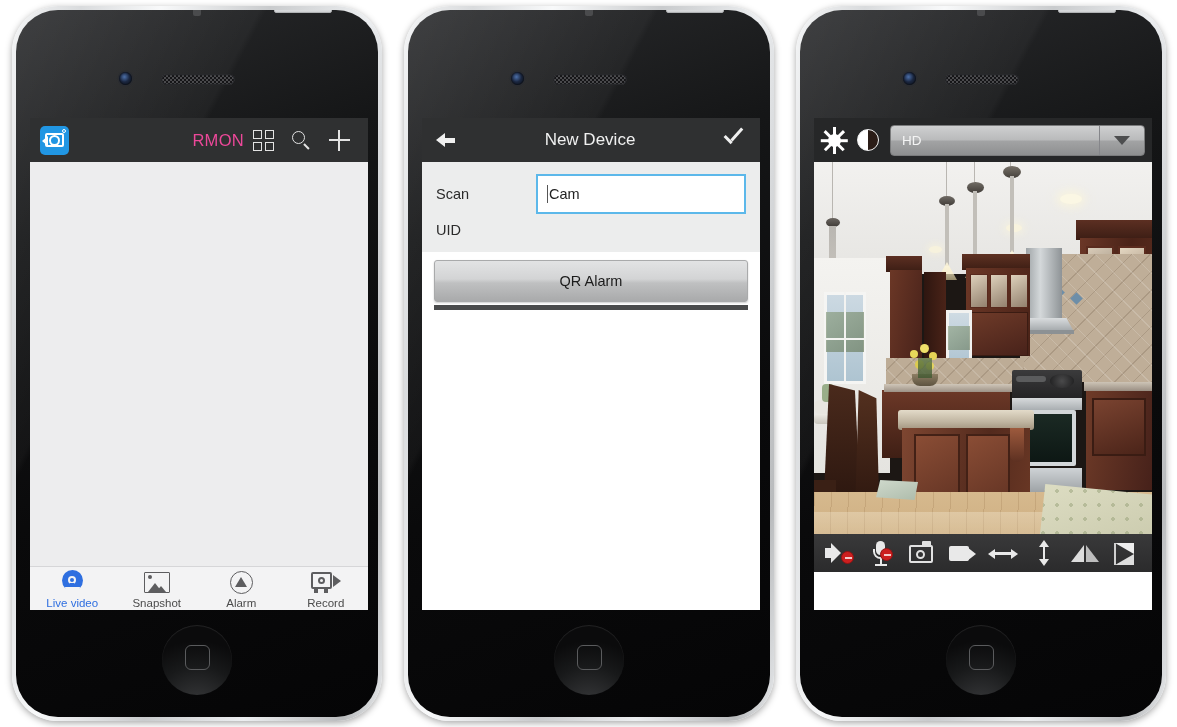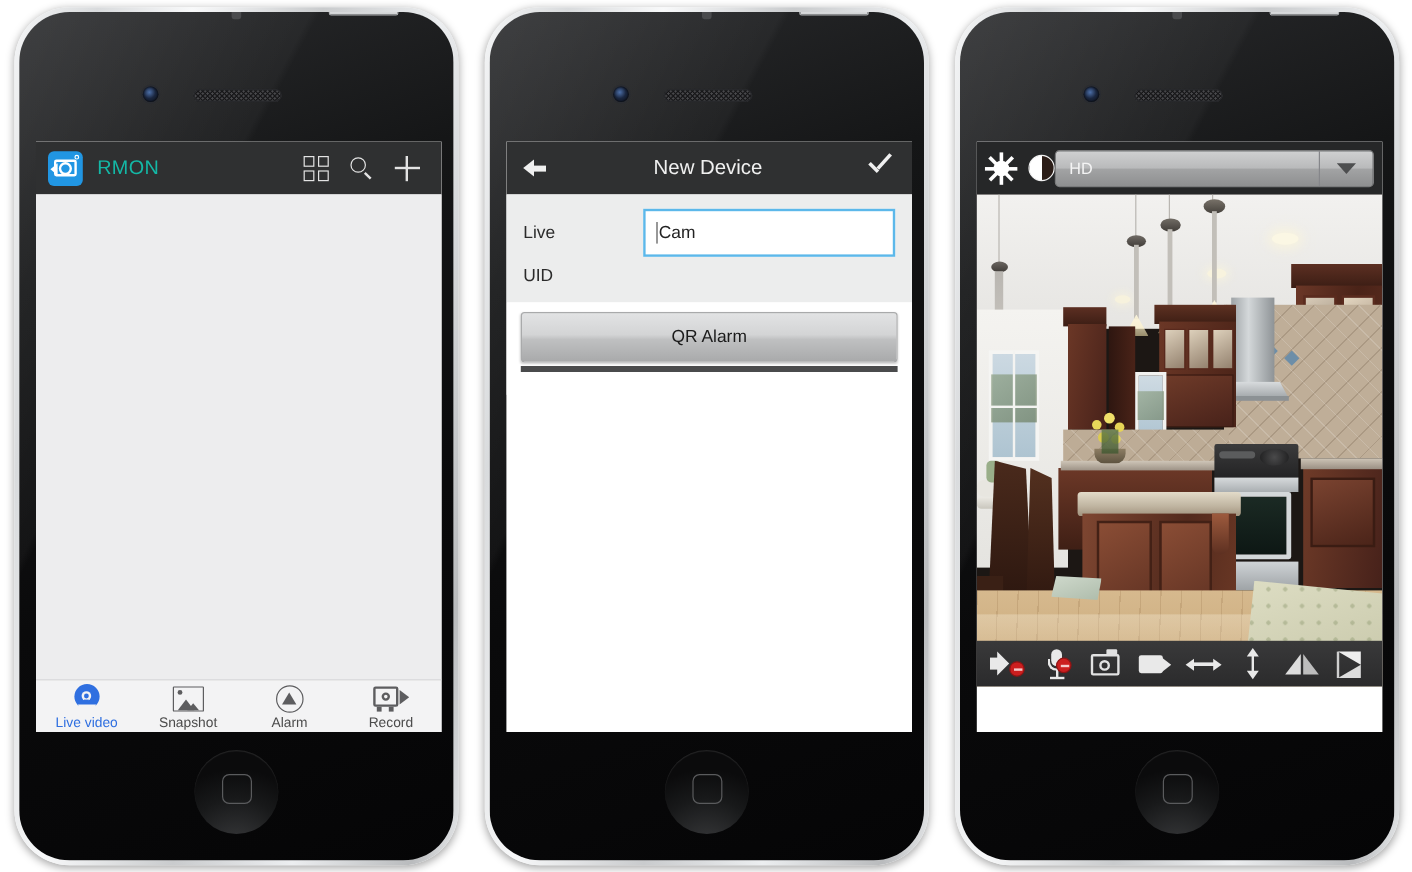--- a/index.html
+++ b/index.html
@@ -106,21 +106,21 @@
     position: absolute; left: 1.5px; top: 10px;
     width: 0; height: 0;
     border-top: 5px solid transparent; border-bottom: 5px solid transparent;
     border-right: 6px solid #fff;
   }
   .app-logo .flash {
     position: absolute; right: 3.5px; top: 3.5px; width: 4px; height: 4px;
     border-radius: 50%; border: 1.3px solid #fff;
   }
   .app-title {
-    color: #14b8a6; font-size: 16.5px; margin-left: 12px; letter-spacing: .3px; flex: 1;
+    color: #ec4899; font-size: 16.5px; margin-left: 24px; letter-spacing: .3px; flex: 1; text-align: right;
   }
   .bar-ico { width: 38px; height: 44px; display: flex; align-items: center; justify-content: center; }
 
   .grid-ico { width: 21px; height: 21px; display: grid; grid-template: 1fr 1fr / 1fr 1fr; gap: 3px; }
   .grid-ico i { border: 1.7px solid #e3e3e3; }
   .search-ico { position: relative; width: 21px; height: 21px; }
   .search-ico .c { position: absolute; left: 1px; top: 1px; width: 13px; height: 13px; border: 1.9px solid #e3e3e3; border-radius: 50%; }
   .search-ico .h { position: absolute; left: 13px; top: 13px; width: 7px; height: 1.9px; background: #e3e3e3; transform: rotate(45deg); transform-origin: left center; }
   .plus-ico { position: relative; width: 21px; height: 21px; }
   .plus-ico:before, .plus-ico:after { content:""; position: absolute; background: #e3e3e3; }
@@ -203,21 +203,21 @@
   .sun-ico { position: relative; width: 27px; height: 27px; flex: none; }
   .sun-ico .core { position: absolute; left: 7px; top: 7px; width: 13px; height: 13px; border-radius: 50%; background: #fff; }
   .sun-ico i { position: absolute; left: 12.2px; top: 0; width: 2.6px; height: 27px; background: #fff; transform-origin: 50% 50%; }
   .sun-ico i:nth-child(2) { transform: rotate(45deg); }
   .sun-ico i:nth-child(3) { transform: rotate(90deg); }
   .sun-ico i:nth-child(4) { transform: rotate(135deg); }
   .con-ico { width: 22px; height: 22px; border-radius: 50%; flex: none; margin-left: 9px;
     background: linear-gradient(90deg,#fff 0 50%, #2b1d17 50% 100%); border: 1px solid #f2f2f2; }
 
   .hd-select {
-    flex: 1; height: 31px; border-radius: 4px;
+    flex: 1; margin-left: 11px; height: 31px; border-radius: 4px;
     background: linear-gradient(180deg,#cfd0d1 0%,#b9babb 48%,#a2a3a4 52%,#8e8f90 100%);
     border: 1px solid #7a7b7c;
     display: flex; align-items: center; position: relative;
   }
   .hd-select .hdlabel { padding-left: 11px; font-size: 13.5px; color: #f4f4f4; flex: 1; }
   .hd-select .sep { width: 1px; height: 100%; background: #85868a; }
   .hd-select .caret-d { width: 44px; display: flex; align-items: center; justify-content: center; }
   .hd-select .caret-d i { width: 0; height: 0; border-left: 8px solid transparent; border-right: 8px solid transparent; border-top: 9px solid #4d4e4f; }
 
   .video { height: 410px; position: relative; overflow: hidden; background: #1c1714; }
@@ -372,21 +372,21 @@
           <div class="back-arrow">
               <span class="tip"></span>
               <span class="tl"></span>
             </div>
           <div class="nav-title">New Device</div>
           <div class="check-ico"></div>
         </div>
 
         <div class="form-block">
           <div class="frow">
-            <div class="flabel">Live</div>
+            <div class="flabel">Scan</div>
             <div class="finput focused">
               <span class="caret"></span>
               <span>Cam</span>
             </div>
           </div>
           <div class="frow">
             <div class="flabel">UID</div>
           </div>
         </div>
 

